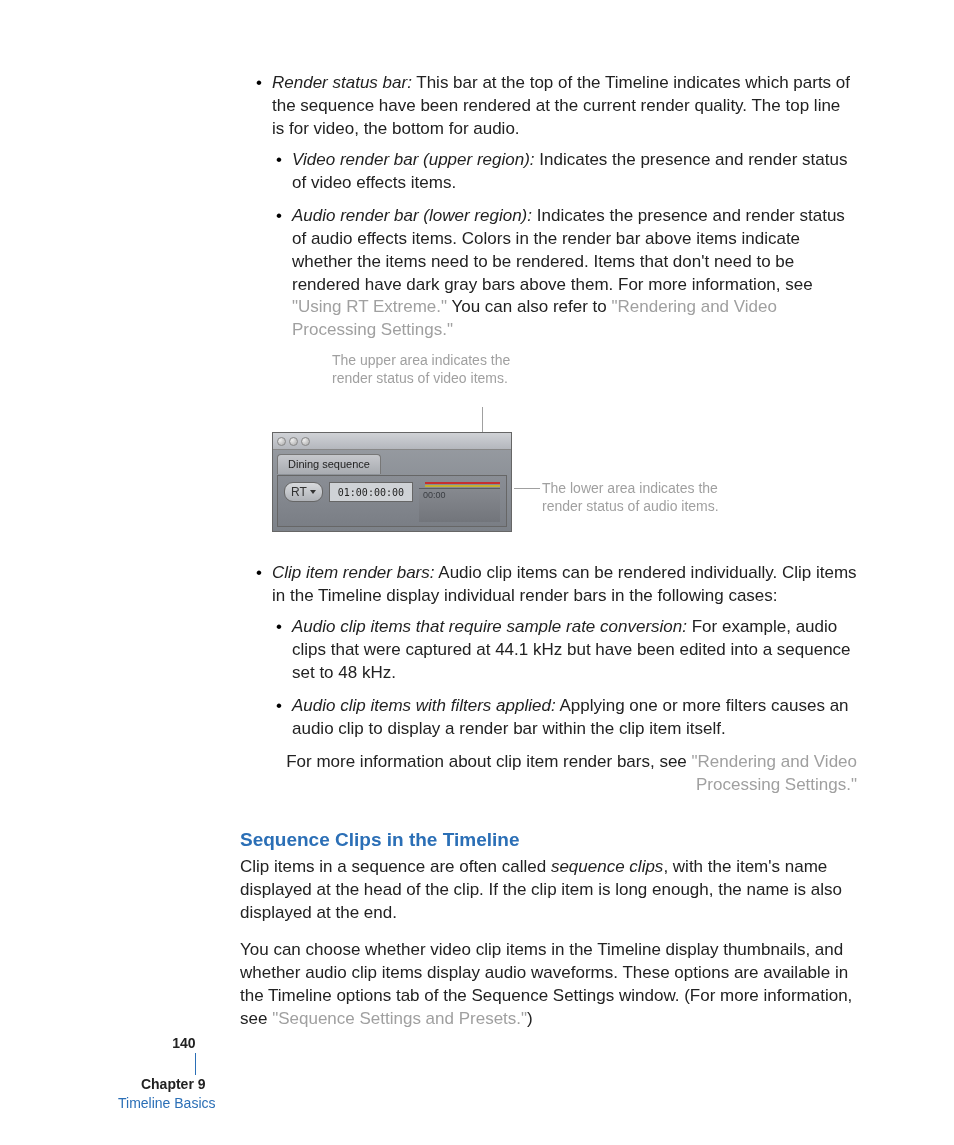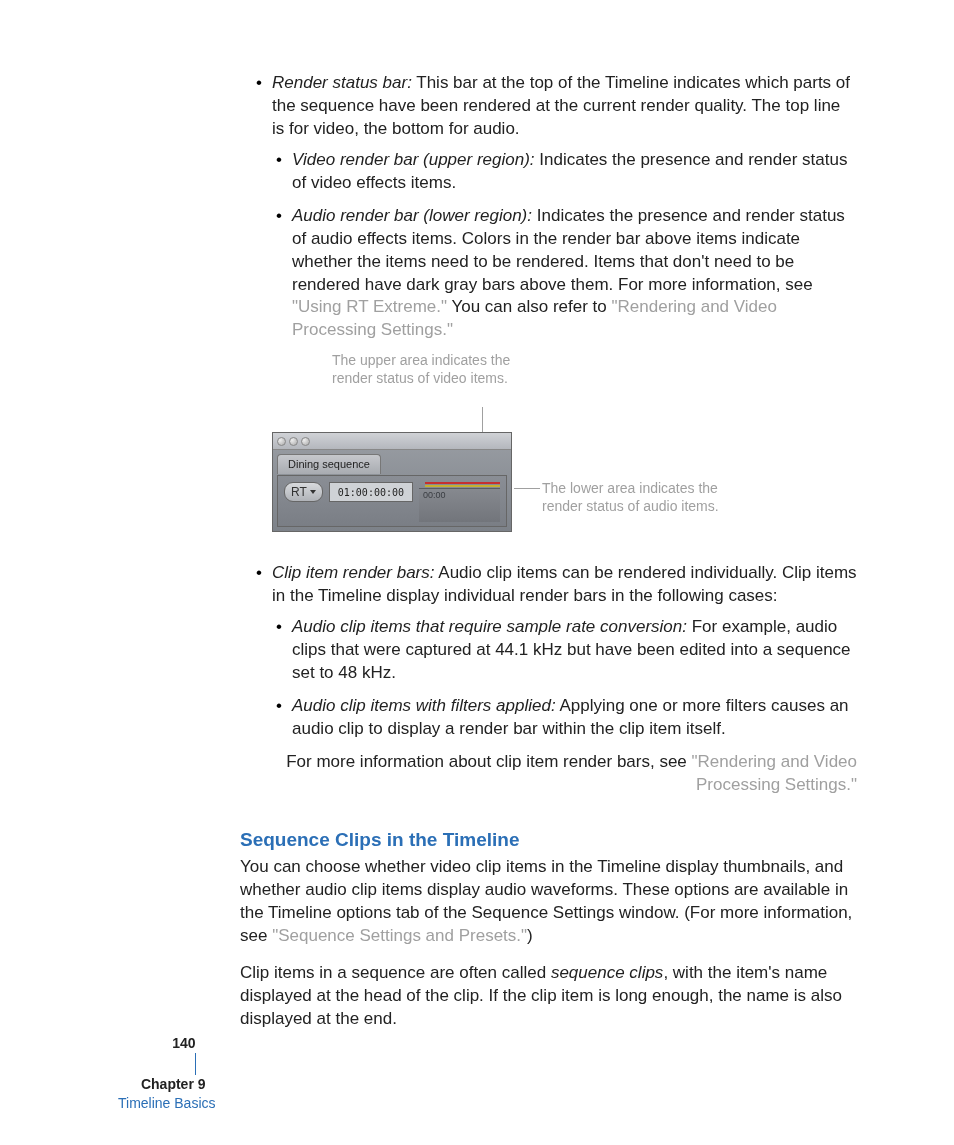--- a/index.html
+++ b/index.html
@@ -308,24 +308,24 @@
           </li>
         </ul>
         <div style="margin-top:8px;text-align:right;">
           <span>For more information about clip item render bars, see </span><span class="link">"Rendering and Video Processing Settings."</span>
         </div>
       </li>
     </ul>
 
     <div class="heading-blue">Sequence Clips in the Timeline</div>
     <p class="para">
-      <span>You can choose whether video clip items in the Timeline display thumbnails, and whether audio clip items display audio waveforms. These options are available in the Timeline options tab of the Sequence Settings window. (For more information, see </span><span class="link">"Sequence Settings and Presets."</span><span>)</span>
+      <span>Clip items in a sequence are often called </span><span class="term">sequence clips</span><span>, with the item's name displayed at the head of the clip. If the clip item is long enough, the name is also displayed at the end.</span>
     </p>
     <p class="para">
-      <span>Clip items in a sequence are often called </span><span class="term">sequence clips</span><span>, with the item's name displayed at the head of the clip. If the clip item is long enough, the name is also displayed at the end.</span>
+      <span>You can choose whether video clip items in the Timeline display thumbnails, and whether audio clip items display audio waveforms. These options are available in the Timeline options tab of the Sequence Settings window. (For more information, see </span><span class="link">"Sequence Settings and Presets."</span><span>)</span>
     </p>
 
   </div>
 
   <div class="footer">
     <span class="page-num">140</span>
     <span class="vline"></span>
     <span class="chapter-label">Chapter 9</span>
     <span class="chapter-title">Timeline Basics</span>
   </div>

